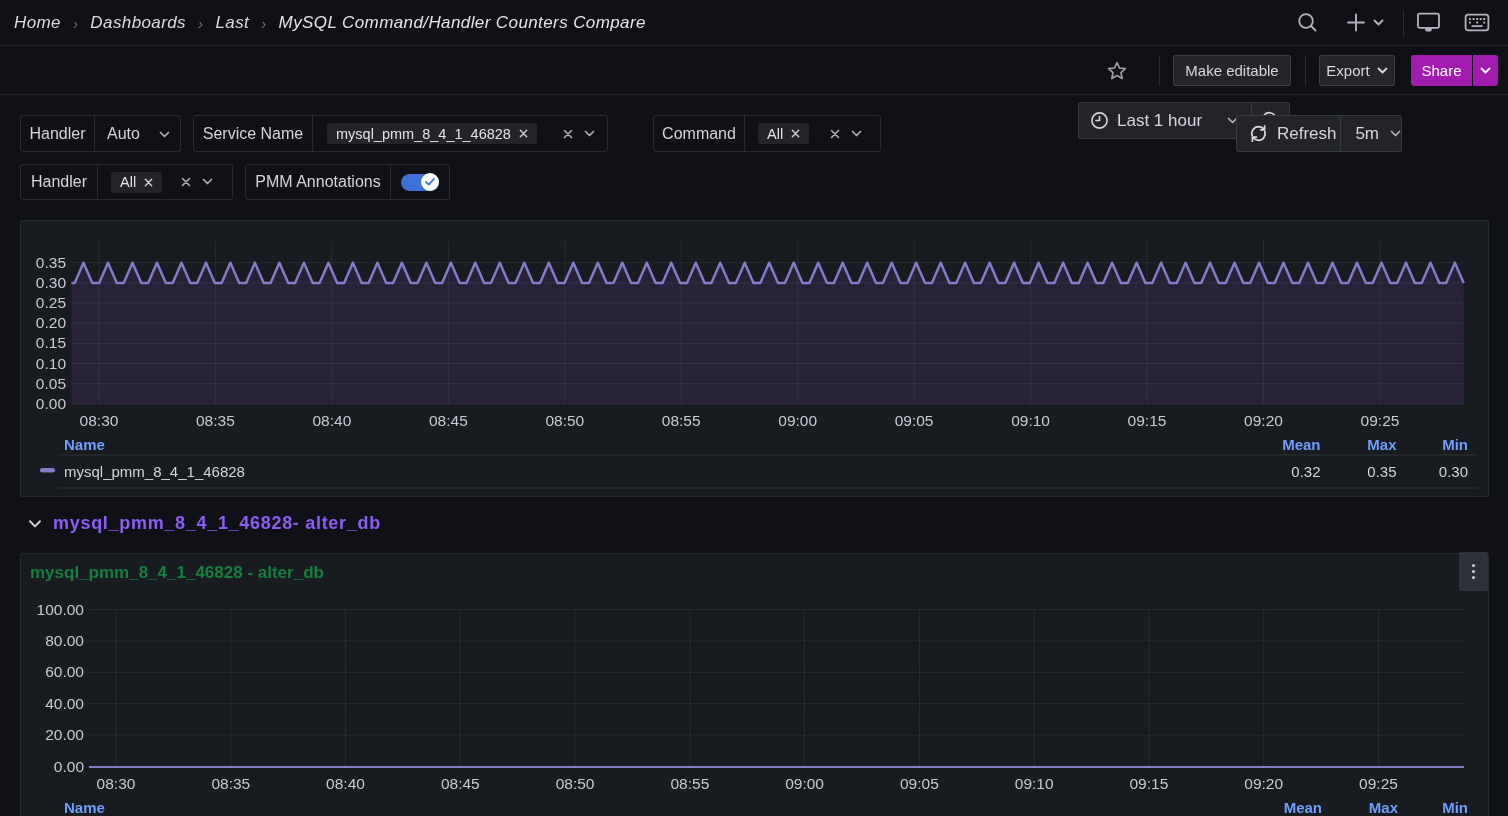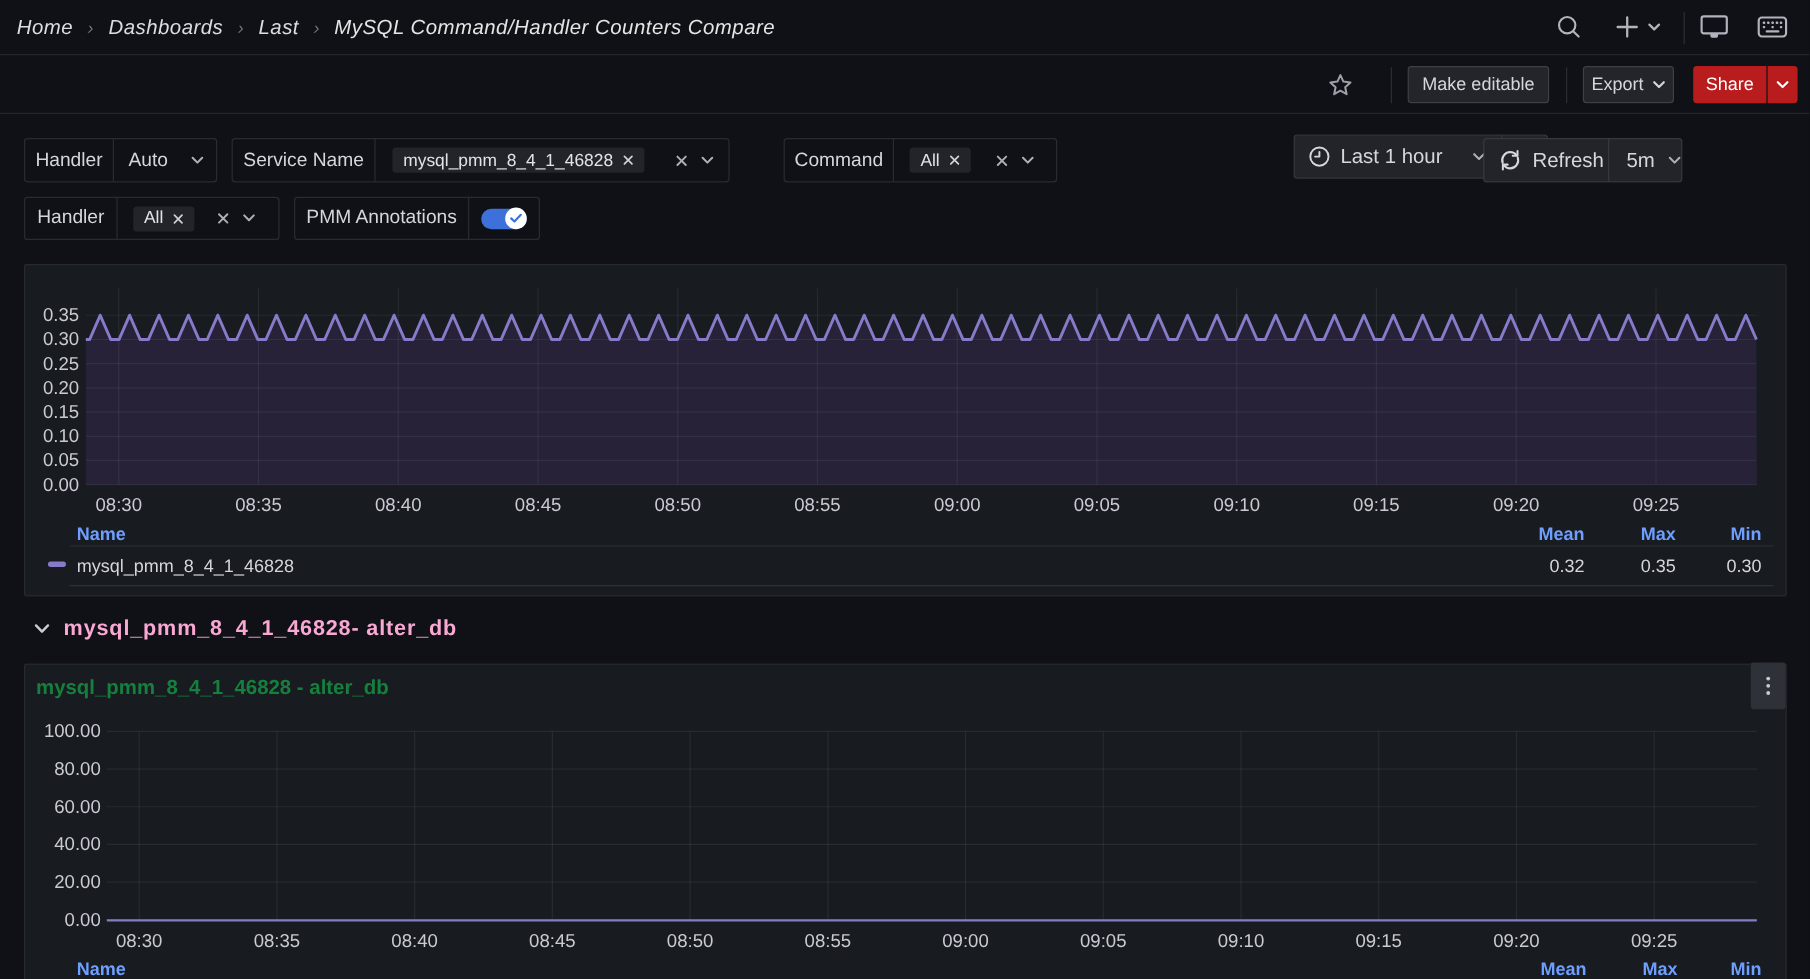--- a/index.html
+++ b/index.html
@@ -16,37 +16,37 @@
 .crumbs .sep { color:#73747d; margin:0 12px; font-size:15px; }
 .crumbs .dim { color:#e5e5e5; font-weight:500; }
 .vdiv { position:absolute; width:1px; background:rgba(204,204,220,0.15); }
 
 .btn { position:absolute; display:flex; align-items:center; justify-content:center;
   height:31px; border-radius:3px; font-size:15px; font-weight:500; color:#d6d7de;
   background:rgba(204,204,220,0.11); border:1px solid rgba(204,204,220,0.16); }
 .tbtn { position:absolute; display:flex; align-items:center; height:37px;
   border-radius:3px; font-size:17px; font-weight:500; color:#d6d7de;
   background:#22242a; border:1px solid rgba(204,204,220,0.13); }
-.blue { background:#b91c1c; border:none; color:#ffffff; }
+.blue { background:#a21caf; border:none; color:#ffffff; }
 
 .fgroup { position:absolute; display:flex; align-items:stretch; height:37px;
   border:1px solid rgba(204,204,220,0.14); border-radius:3px; color:#d4d5dd;
   font-size:16px; }
 .fgroup .lab { display:flex; align-items:center; padding:0 14px; font-weight:500;
   border-right:1px solid rgba(204,204,220,0.14); white-space:nowrap; }
 .fgroup .val { display:flex; align-items:center; padding:0 10px; gap:9px; }
 .tag { display:flex; align-items:center; gap:8px; background:rgba(204,204,220,0.10);
   border-radius:3px; padding:0 9px; height:21px; font-size:14.5px; color:#e2e3ea;
   white-space:nowrap; }
 
 .panel { position:absolute; background:#181b1f; border:1px solid rgba(204,204,220,0.09);
   border-radius:2px; }
 .ptitle { position:absolute; font-size:17px; font-weight:600; color:#15803d; }
 .rowhead { position:absolute; display:flex; align-items:center; gap:11px;
-  font-size:18px; font-weight:600; letter-spacing:0.7px; color:#f9a8d4; }
+  font-size:18px; font-weight:600; letter-spacing:0.7px; color:#8b5cf6; }
 text { font-family:"Liberation Sans", sans-serif; }
 </style></head>
 <body>
 <div id="app">
 
 <div class="bar1">
  <div class="crumbs">
    <span>Home</span>
         <span class="sep">›</span>
    <span>Dashboards</span>
@@ -176,21 +176,21 @@
     <span style="position:relative;display:inline-block;width:38px;height:17px;background:#3d71d9;border-radius:9px">
       <span style="position:absolute;right:0px;top:-0.5px;width:18px;height:18px;background:#fff;border-radius:50%">
         <svg width="10" height="8" viewBox="0 0 10 8" style="position:absolute;left:4px;top:5px">
           <polyline points="1,4 3.7,6.6 9,1" fill="none" stroke="#3d71d9" stroke-width="1.8" stroke-linecap="round" stroke-linejoin="round"></polyline>
         </svg>
       </span>
     </span>
   </div>
 </div>
 
-<div class="tbtn" style="left:1078px;top:112px;width:212px">
+<div class="tbtn" style="left:1078px;top:102px;width:212px">
   <span style="display:flex;align-items:center;width:172px">
     <svg width="19" height="19" viewBox="0 0 19 19" style="margin:0 8px 0 11px">
  <circle cx="9.5" cy="9.5" r="7.6" fill="none" stroke="#d6d7de" stroke-width="1.6"></circle>
  <path d="M9.5 5.6 V9.5 H5.9" fill="none" stroke="#d6d7de" stroke-width="1.6" stroke-linecap="round" stroke-linejoin="round"></path>
 </svg>
         <span>Last 1 hour</span>
     <span style="margin-left:auto;margin-right:13px;display:flex">
           <svg width="11" height="8" viewBox="0 0 11 8">
             <polyline points="1.5,1.5 5.5,5.5 9.5,1.5" fill="none" stroke="#aeafb8" stroke-width="1.7" stroke-linecap="round" stroke-linejoin="round"></polyline>
           </svg>

